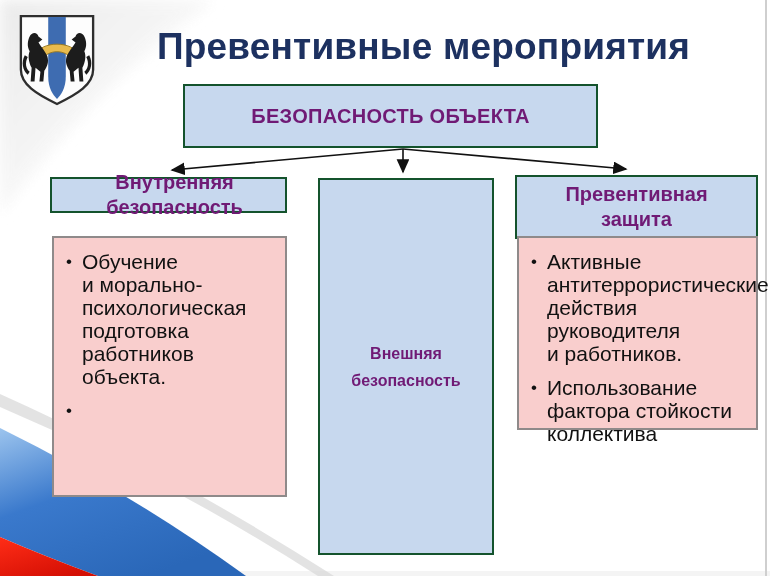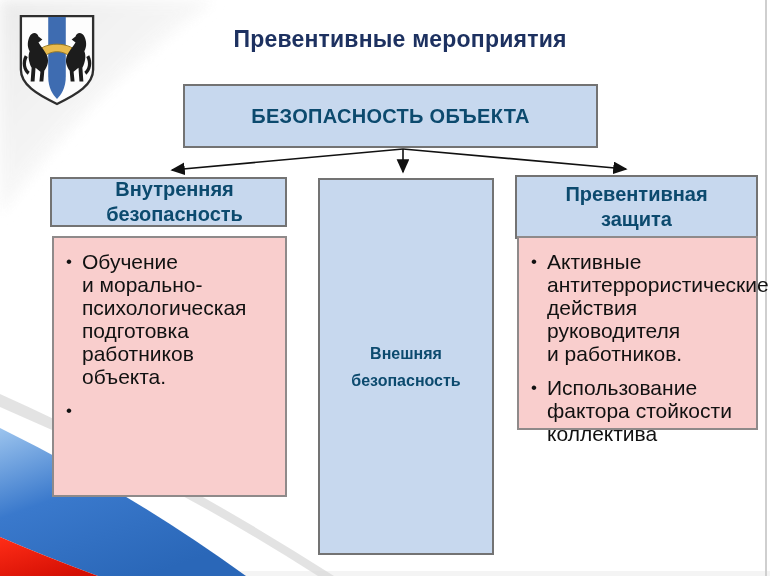--- a/index.html
+++ b/index.html
@@ -7,31 +7,31 @@
   .slide{position:relative;width:770px;height:576px;background:#ffffff;overflow:hidden;}
 
   .bg-decor,.flag,.arrows{position:absolute;left:0;top:0;pointer-events:none;}
   .bg-decor{z-index:0;}
   .flag{z-index:1;}
   .arrows{z-index:3;}
 
   .logo{position:absolute;left:16px;top:12px;width:82px;height:98px;z-index:4;}
 
   .title{position:absolute;left:110px;top:26px;width:580px;margin:0;
-         text-align:center;font-size:23px;font-weight:bold;color:#1d3160;
+         text-align:right;font-size:37px;font-weight:bold;color:#1d3160;
          letter-spacing:0.2px;z-index:4;}
 
-  .box{position:absolute;background:#c7d8ee;border:2px solid #737373;
+  .box{position:absolute;background:#c7d8ee;border:2px solid #14532d;
        display:flex;align-items:center;justify-content:center;
-       font-weight:bold;color:#0c4a6e;text-align:center;z-index:2;
+       font-weight:bold;color:#701a75;text-align:center;z-index:2;
        box-sizing:border-box;}
   .box .lbl{white-space:pre-line;}
 
   .top-box{left:183px;top:84px;width:415px;height:64px;font-size:20px;letter-spacing:0.3px;}
-  .left-header{left:50px;top:177px;width:237px;height:50px;font-size:20px;line-height:25px;padding-left:12px;}
+  .left-header{left:50px;top:177px;width:237px;height:36px;font-size:20px;line-height:25px;padding-left:12px;}
   .right-header{left:515px;top:175px;width:243px;height:64px;font-size:20px;line-height:25px;}
   .center-box{left:318px;top:178px;width:176px;height:377px;font-size:16px;line-height:27px;}
 
   .panel{position:absolute;background:#f9cecd;border:2px solid #8f8a8a;
          box-sizing:border-box;z-index:2;padding:12px 6px 8px 12px;color:#111;}
   .left-panel{left:52px;top:236px;width:235px;height:261px;}
   .right-panel{left:517px;top:236px;width:241px;height:194px;}
 
   .bullet{display:flex;margin-bottom:11px;}
   .bullet .dot{width:16px;flex:0 0 16px;font-size:17px;line-height:23px;}

